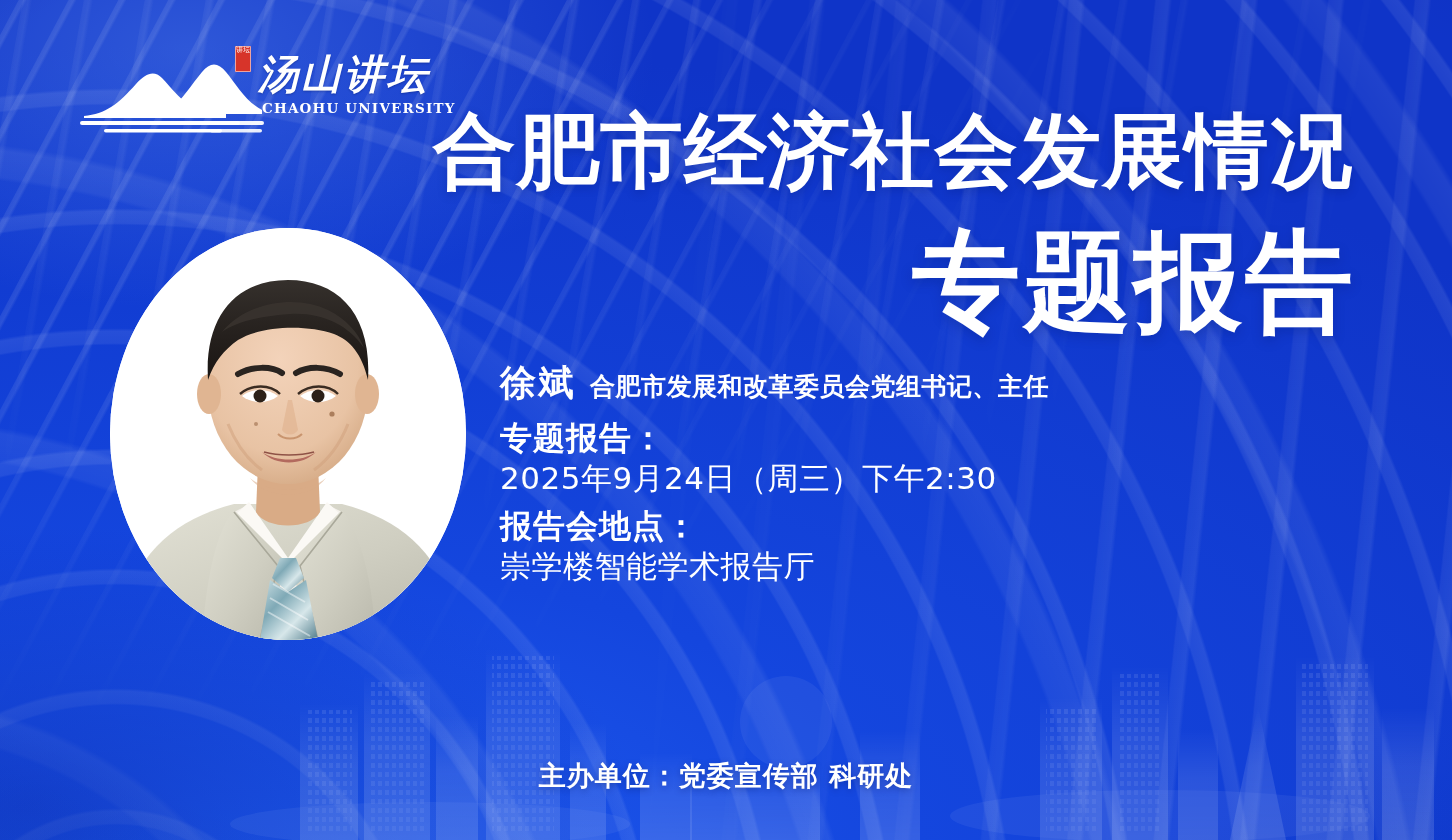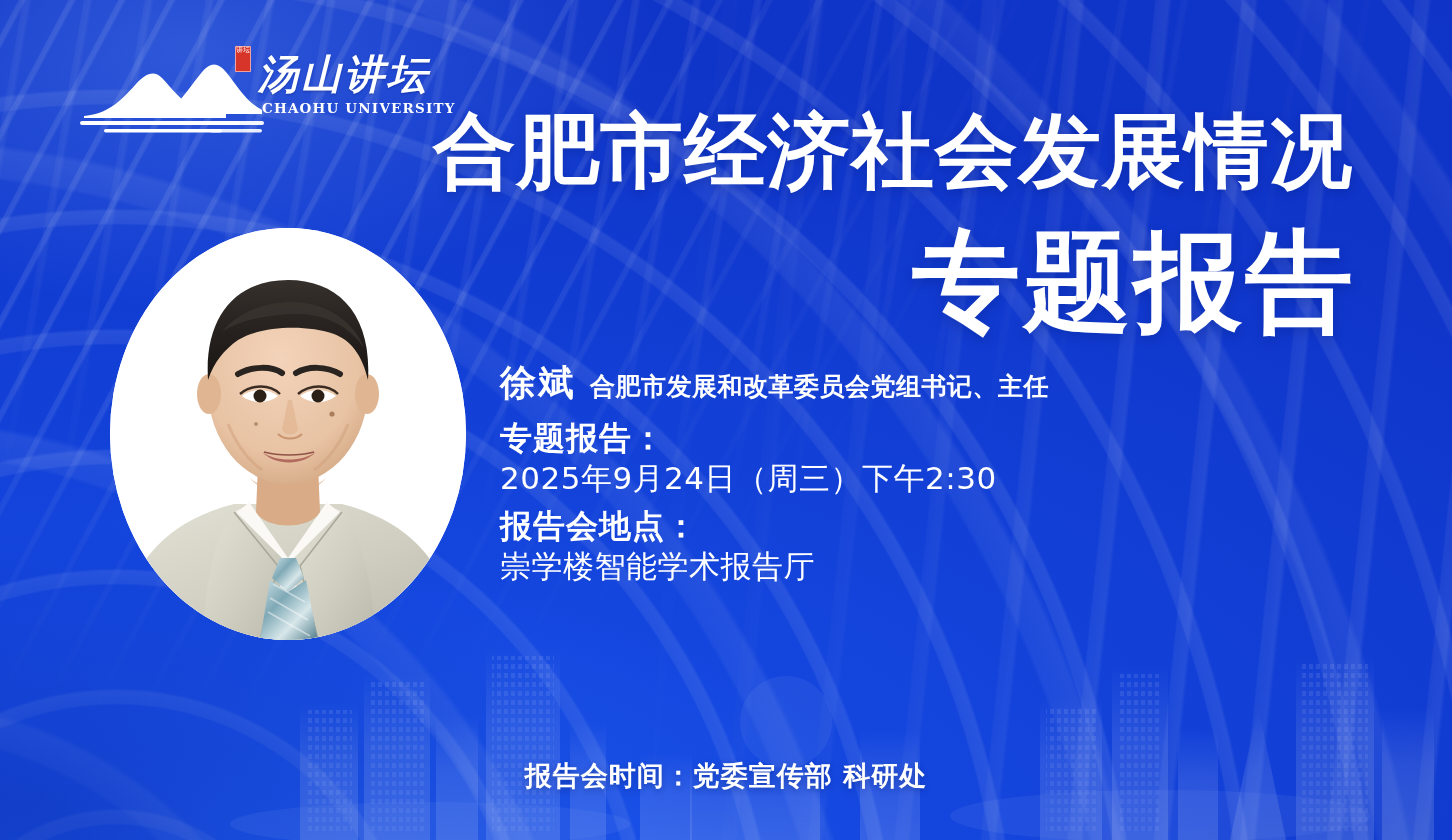--- a/index.html
+++ b/index.html
@@ -339,15 +339,15 @@
       <span id="speaker-title">合肥市发展和改革委员会党组书记、主任</span>
     </div>
     <div class="gap-b"></div>
     <div class="lbl">专题报告：</div>
     <div class="val">2025年9月24日（周三）下午2:30</div>
     <div class="gap-c"></div>
     <div class="lbl">报告会地点：</div>
     <div class="val">崇学楼智能学术报告厅</div>
   </div>
 
-  <div id="footer">报告会时间：党委宣传部  科研处</div>
+  <div id="footer">主办单位：党委宣传部  科研处</div>
 
 </div>
 
 </body></html>

